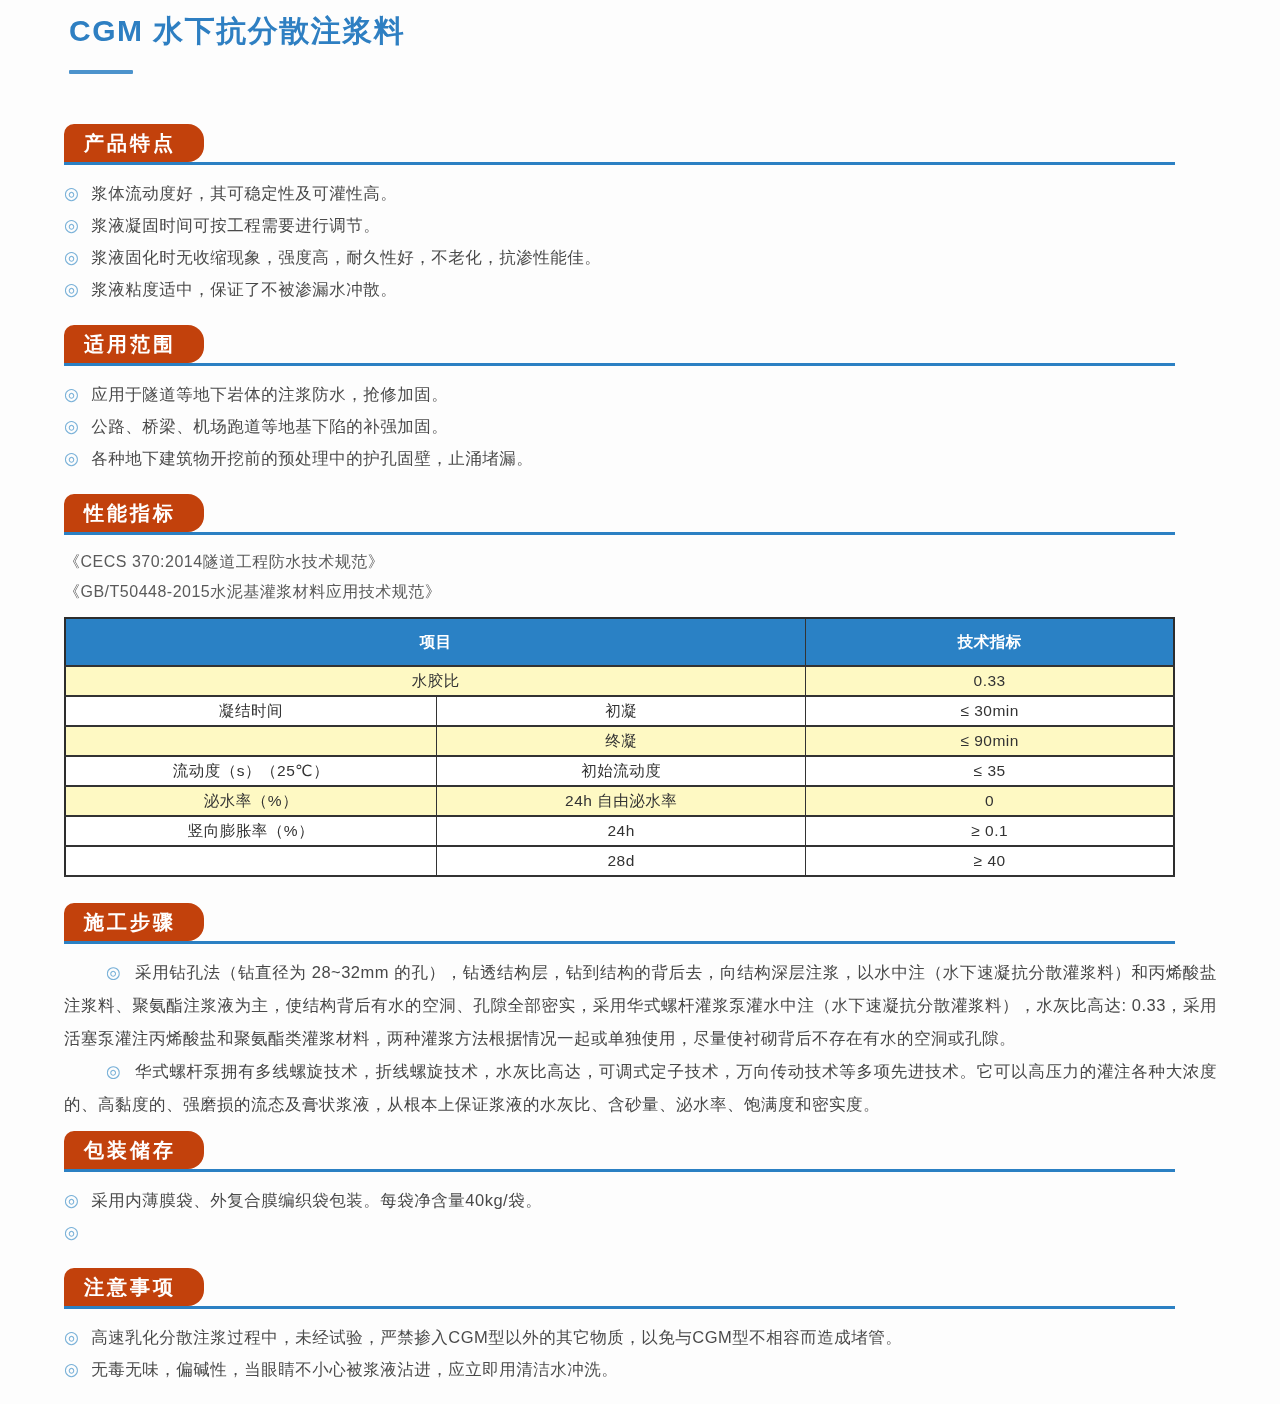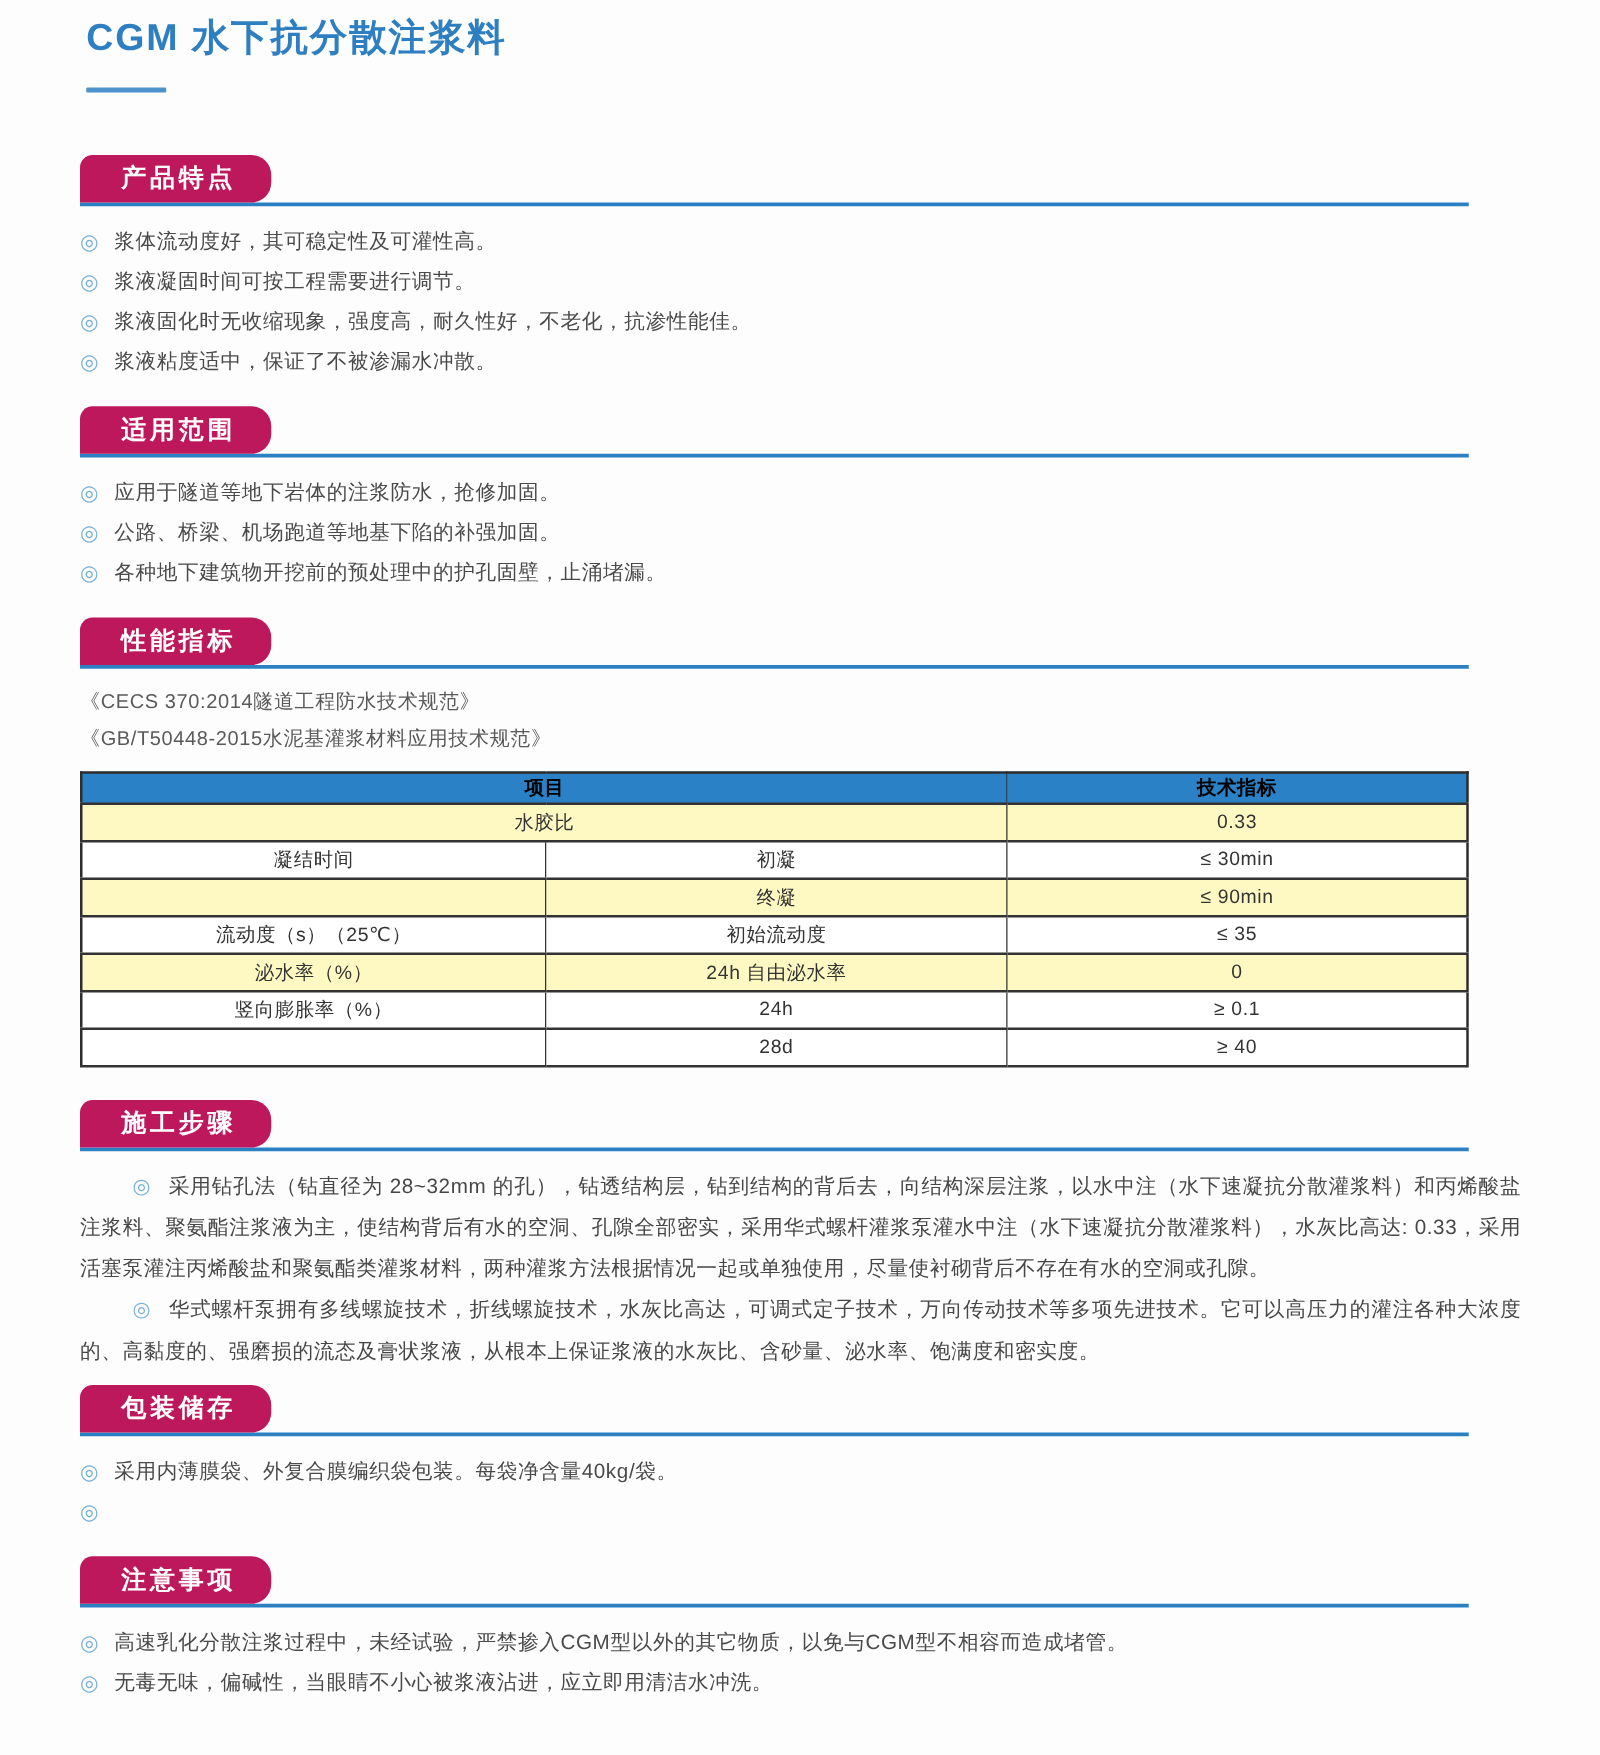--- a/index.html
+++ b/index.html
@@ -34,27 +34,27 @@
   }
   .section { margin-top: 24px; }
   .section.first { margin-top: 50px; }
   .section.construction { margin-top: 26px; }
   .section.packaging { margin-top: 10px; }
   .section-header {
     border-bottom: 3px solid #2b80c3;
   }
   .badge {
     display: inline-block;
-    background: #be185d;
+    background: #c2410c;
     color: #ffffff;
     font-size: 20px;
     font-weight: bold;
     letter-spacing: 3px;
     line-height: 26px;
-    padding: 6px 28px 6px 33px;
+    padding: 6px 28px 6px 20px;
     border-radius: 10px 16px 16px 0;
   }
   .bullets { margin-top: 17px; }
   .bullet {
     display: flex;
     align-items: flex-start;
     font-size: 16.5px;
     line-height: 23px;
     color: #4a4a4a;
     margin-bottom: 9px;
@@ -85,23 +85,23 @@
     border: 1px solid #333333;
     border-bottom-width: 2px;
     text-align: center;
     font-size: 15.5px;
     padding: 0;
     height: 30px;
     letter-spacing: 0.5px;
   }
   table.perf th {
     background: #2a81c5;
-    color: #000000;
+    color: #ffffff;
     font-weight: bold;
-    height: 25px;
+    height: 48px;
     font-family: Liberation Serif, serif;
   }
   table.perf td { background: #ffffff; color: #333333; }
   table.perf tr.alt td { background: #fef9c3; }
   .col-a { width: 33.5%; }
   .col-b { width: 33.3%; }
   .col-c { width: 33.2%; }
   .steps-body { margin-top: 12px; margin-right: -42px; }
   .para {
     font-size: 16.5px;

